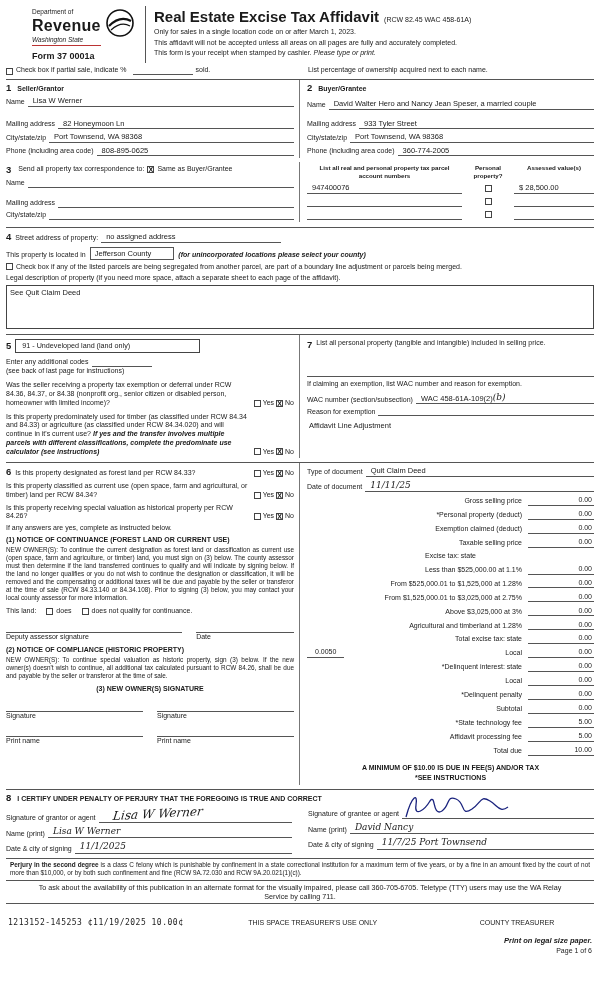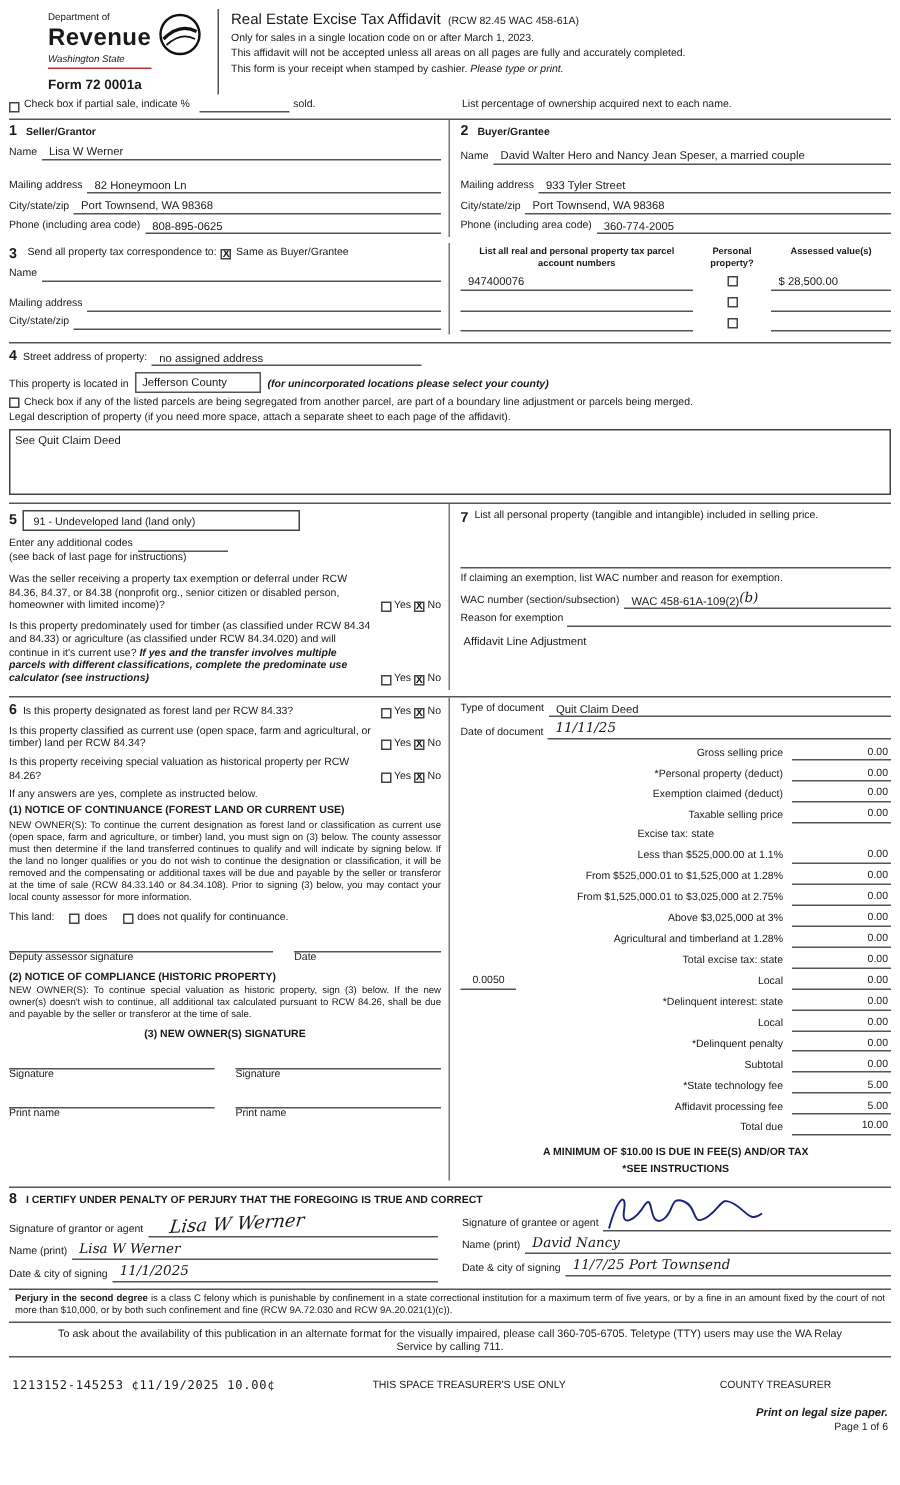--- a/index.html
+++ b/index.html
@@ -11,21 +11,21 @@
 
   
   .hdr { display:flex; min-height:56px; }
   .hdr-left { width:140px; border-right:1px solid #555; padding:2px 4px 0 26px; }
   .dept-row { display:flex; gap:4px; }
   .dept-small { font-size:6.5px; }
   .dept-name { font-size:16px; font-weight:bold; letter-spacing:.3px; }
   .dept-state { font-size:6.5px; font-style:italic; border-bottom:1px solid #b33; padding-bottom:1px; }
   .form-num { font-weight:bold; font-size:9px; margin-top:5px; }
   .hdr-right { flex:1; padding:2px 2px 0 8px; }
-  .title { font-size:10px; font-weight:normal; }
+  .title { font-size:15px; font-weight:bold; }
   .rcw { font-size:7px; margin-left:3px; }
   .note { font-size:7px; margin-top:1.5px; }
 
   
   .topbar { display:flex; align-items:flex-end; padding:3px 0 4px 0; border-bottom:1px solid #555; }
   .topbar .left { width:294px; display:flex; align-items:flex-end; gap:3px; }
   .topbar .right { flex:1; padding-left:8px; }
 
   .cb { display:inline-block; width:7px; height:7px; border:1px solid #444; font-size:7px; line-height:6px; text-align:center; font-weight:bold; vertical-align:-1px; overflow:hidden; flex:none; }
 
@@ -103,21 +103,21 @@
           <div class="dept-state">Washington State</div>
         </div>
         <span>
           <svg width="30" height="30" viewBox="0 0 30 30">
             <circle cx="15" cy="15" r="13" fill="none" stroke="#111" stroke-width="1.6"></circle>
             <path d="M4 18 Q15 7 26 13" stroke="#111" fill="none" stroke-width="2.2"></path>
             <path d="M6 22 Q16 13 25 18" stroke="#111" fill="none" stroke-width="1.2"></path>
           </svg>
         </span>
       </div>
-      <div class="form-num">Form 72 0001a</div>
+      <div class="form-num">Form 37 0001a</div>
     </div>
     <div class="hdr-right">
       <div>
         <span class="title">Real Estate Excise Tax Affidavit</span>
         <span class="rcw">(RCW 82.45 WAC 458-61A)</span>
       </div>
       <div class="note">Only for sales in a single location code on or after March 1, 2023.</div>
       <div class="note">This affidavit will not be accepted unless all areas on all pages are fully and accurately completed.</div>
       <div class="note">
         <span>This form is your receipt when stamped by cashier. </span><span class="i">Please type or print.</span>

